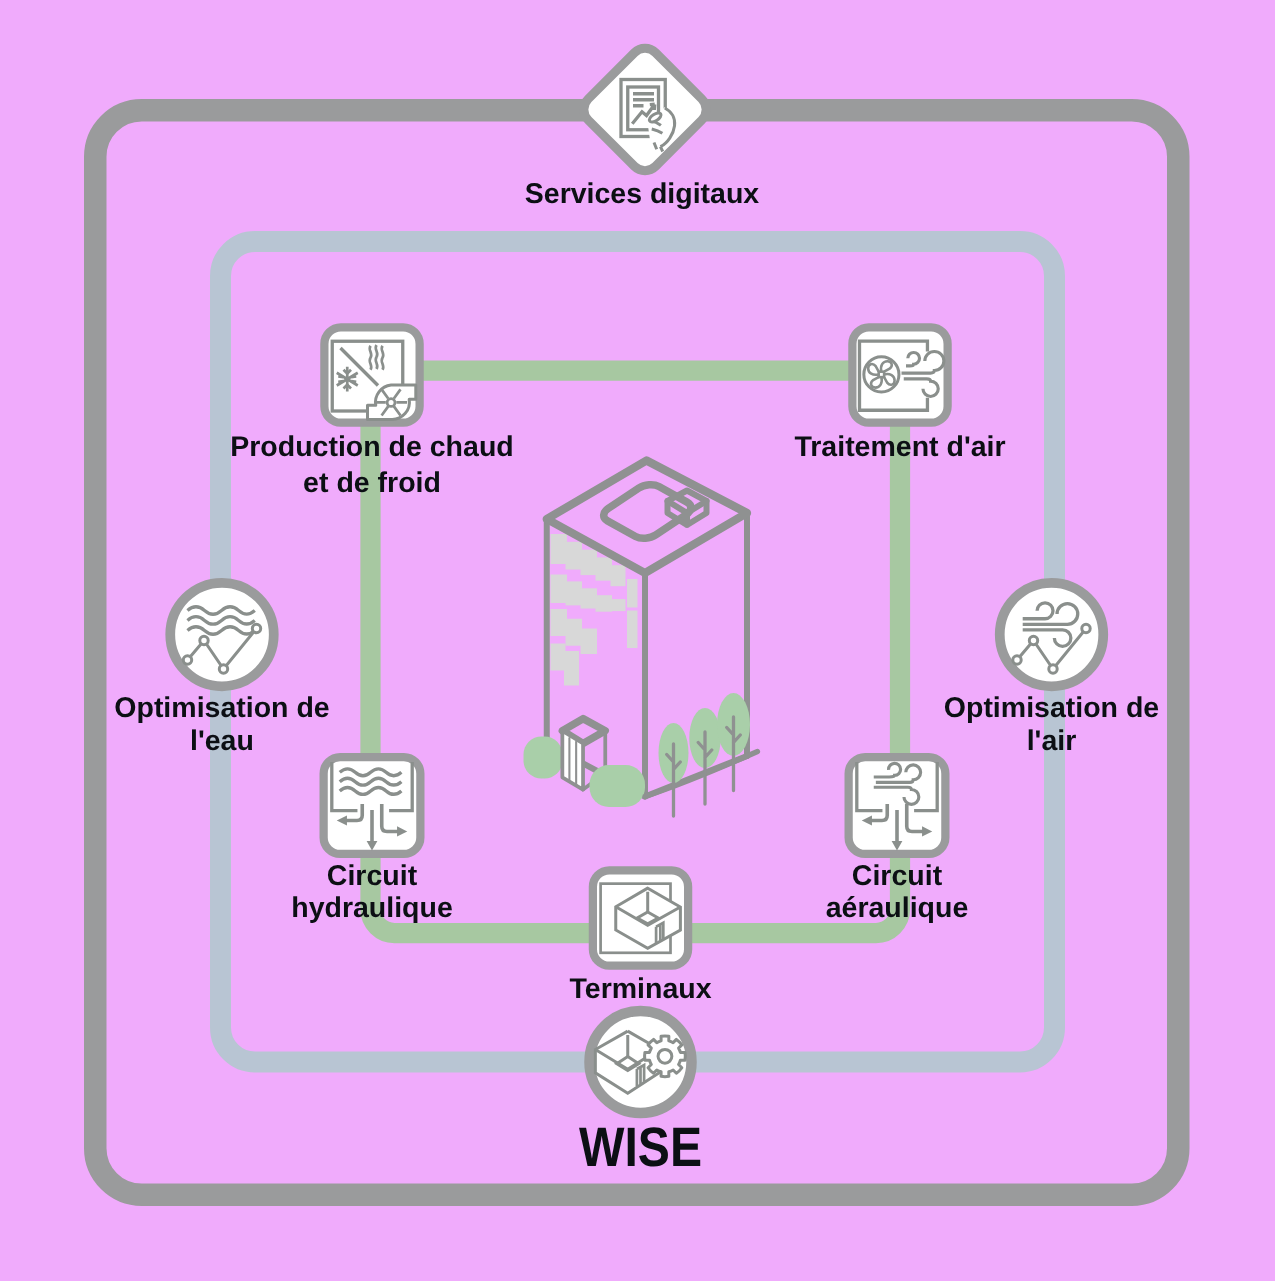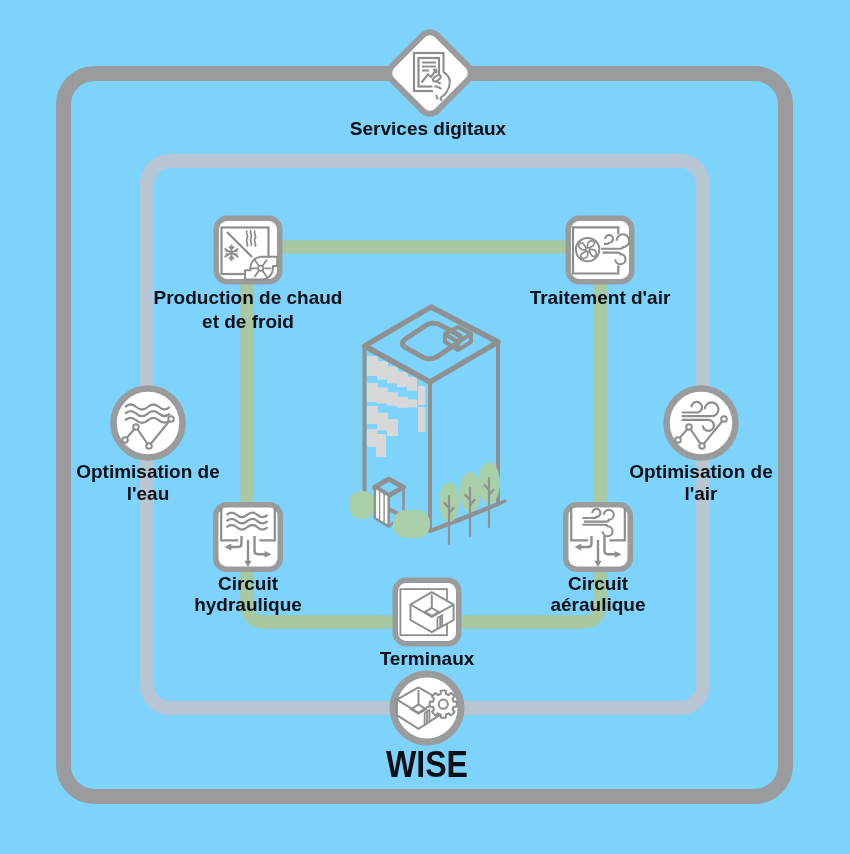--- a/index.html
+++ b/index.html
@@ -1,16 +1,16 @@
 <!DOCTYPE html>
 <html><head>
 <meta charset="utf-8">
 <style>
   html,body{margin:0;padding:0;background:#000;}
-  .stage{position:relative;width:850px;height:854px;background:#7dd3fc;overflow:hidden;}
+  .stage{position:relative;width:850px;height:854px;background:#f0abfc;overflow:hidden;}
   text{font-family:"Liberation Sans",sans-serif;font-weight:bold;fill:#0c0f14;}
 </style>
 </head>
 <body>
 
 <div class="stage">
 <svg width="850" height="854" viewBox="0 0 850 854">
 <defs>
 </defs>
 

